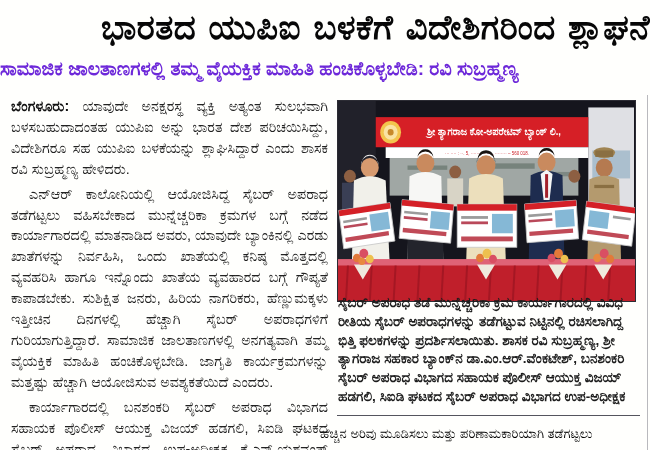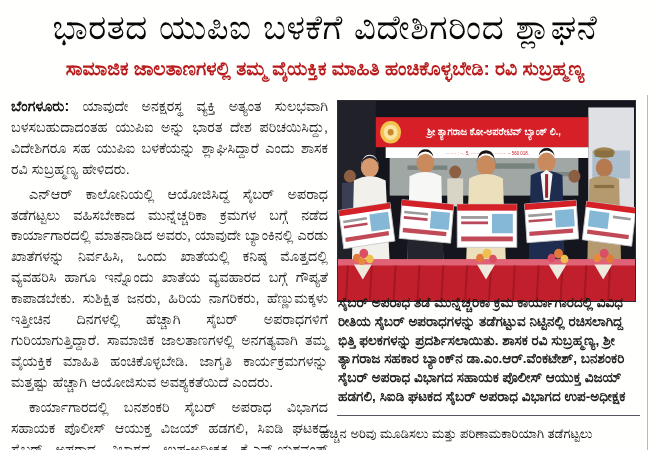--- a/index.html
+++ b/index.html
@@ -4,28 +4,28 @@
 <style>
   * { margin:0; padding:0; box-sizing:border-box; }
   html,body { background:#ffffff; }
   .page {
     position:relative; width:650px; height:450px; overflow:hidden;
     background:#fffffd; color:#1a1a1a;
     font-family:"Liberation Sans","DejaVu Sans",sans-serif;
   }
   .headline {
     position:absolute; top:6px; left:0; width:650px;
-    text-align:center; font-size:34px; line-height:42px; font-weight:normal;
+    text-align:right; font-size:34px; line-height:42px; font-weight:bold;
     color:#070707; letter-spacing:0.5px;
     font-family:"DejaVu Serif","Liberation Serif",serif;
   }
   .subheadline {
     position:absolute; top:56px; left:0; width:650px;
-    text-align:center; font-size:19px; line-height:26px; font-weight:bold;
-    color:#b91c1c;
+    text-align:left; font-size:19px; line-height:26px; font-weight:bold;
+    color:#6d28d9;
   }
   .left-col {
     position:absolute; top:92px; left:7px; width:325px; height:358px;
     overflow:hidden; text-align:justify;
     font-size:14.3px; line-height:20.9px; color:#222;
   }
   .left-col p { margin:4px; }
   .left-col p.indent { text-indent:18px; }
   .lead-bold { font-weight:bold; color:#111; }
   .photo-frame {

